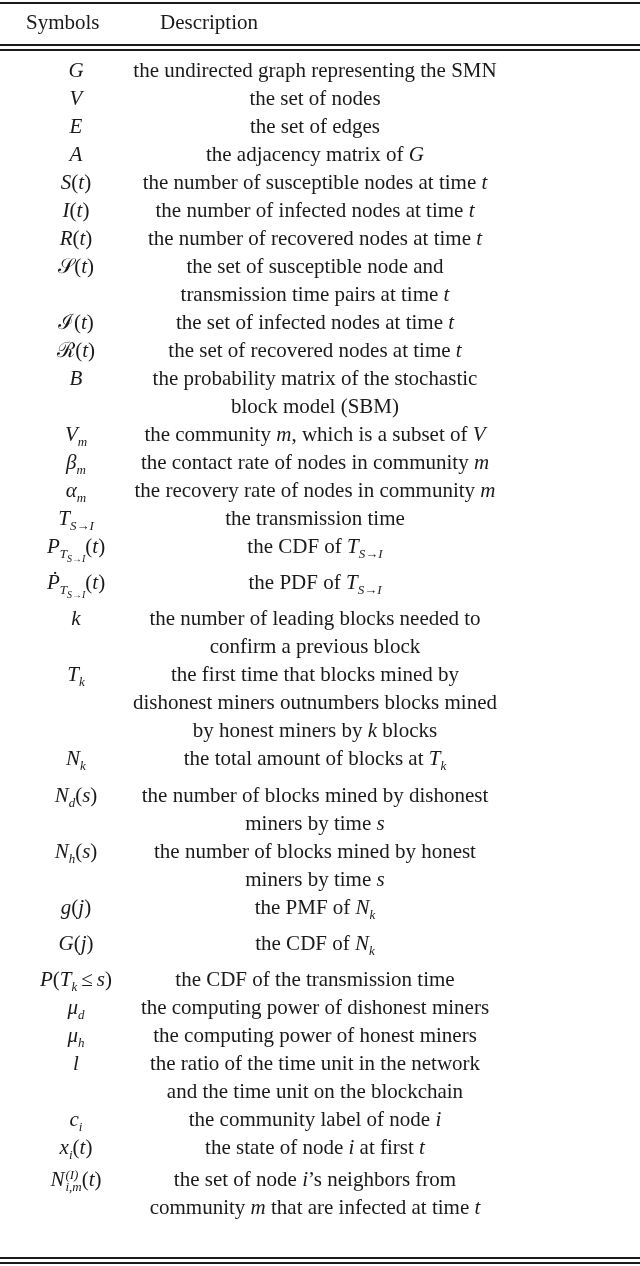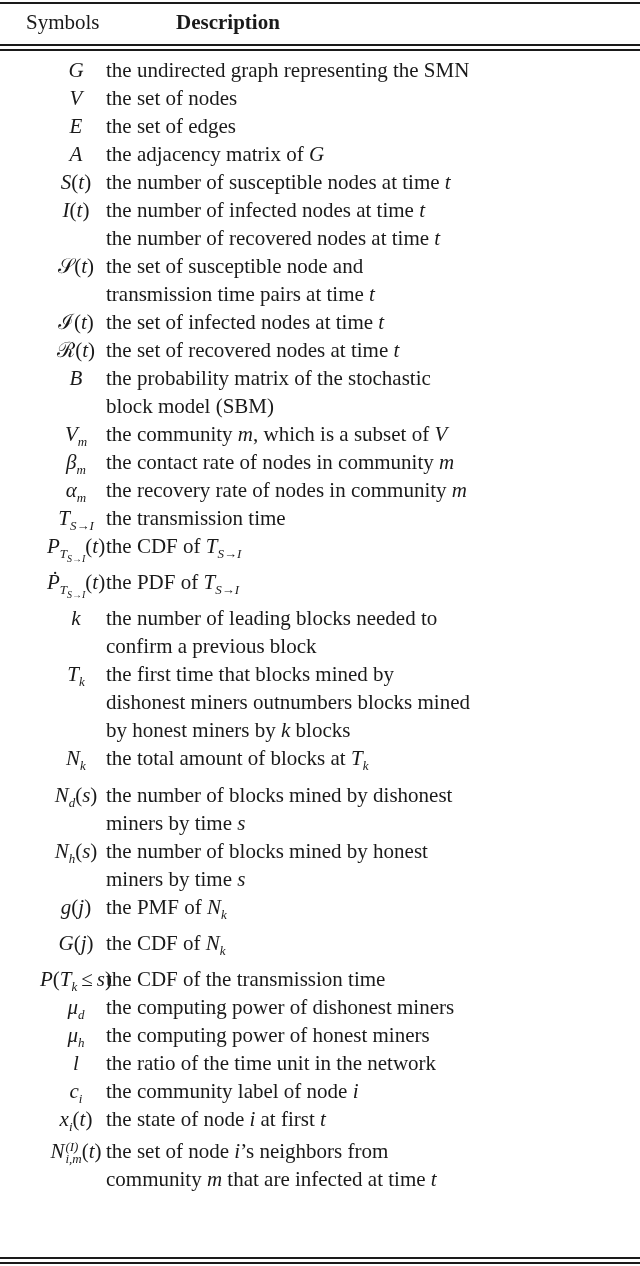--- a/index.html
+++ b/index.html
@@ -8,33 +8,33 @@
       font-family: "Liberation Serif", "DejaVu Serif", serif;
       color: #1a1a1a;
     }
     .rule { position: absolute; left: 0; width: 640px; background: #1a1a1a; }
     .header {
       position: absolute; left: 0; top: 6px; width: 640px; height: 34px;
       font-size: 21px;
       padding-left: 40px;
     }
     .header .sym-h { position: absolute; left: 26px; top: 4px; }
-    .header .desc-h { position: absolute; left: 176px; top: 4px; font-weight: bold; }
+    .header .desc-h { position: absolute; left: 160px; top: 4px; }
 
     .table-body { position: absolute; left: 0; top: 56px; width: 640px; }
     .row { position: relative; width: 640px; }
     .sym {
       position: absolute; left: 0; width: 152px; text-align: center;
       font-style: italic; font-size: 21px; line-height: 28px; top: 0;
       white-space: nowrap;
     }
     .sym sub, .sym sup { font-size: 13px; font-style: italic; }
     .sym .up { font-style: normal; }
     .desc {
-      margin-left: 106px; width: 470px; font-size: 21px; line-height: 28px;
+      margin-left: 80px; width: 470px; font-size: 21px; line-height: 28px; text-align: center;
     }
     .desc i { font-style: italic; }
   </style>
 </head>
 <body>
 
 <div class="rule" style="top:2px;height:2px;"></div>
 
 <div class="header">
   <span class="sym-h">Symbols</span>
@@ -70,20 +70,21 @@
     <div class="sym"><span>S</span><span class="up">(</span><span>t</span><span class="up">)</span></div>
     <div class="desc"><span>the number of susceptible nodes at time </span><i>t</i></div>
   </div>
 
   <div class="row">
     <div class="sym"><span>I</span><span class="up">(</span><span>t</span><span class="up">)</span></div>
     <div class="desc"><span>the number of infected nodes at time </span><i>t</i></div>
   </div>
 
   <div class="row">
+    <div class="sym"><span>R</span><span class="up">(</span><span>t</span><span class="up">)</span></div>
     <div class="desc"><span>the number of recovered nodes at time </span><i>t</i></div>
   </div>
 
   <div class="row">
     <div class="sym"><span class="up">𝒮</span><span class="up">(</span><span>t</span><span class="up">)</span></div>
     <div class="desc"><span>the set of susceptible node and</span><br><span>transmission time pairs at time </span><i>t</i></div>
   </div>
 
   <div class="row">
     <div class="sym"><span class="up">ℐ</span><span class="up">(</span><span>t</span><span class="up">)</span></div>
@@ -176,21 +177,21 @@
     <div class="desc">the computing power of dishonest miners</div>
   </div>
 
   <div class="row">
     <div class="sym"><span>μ</span><sub>h</sub></div>
     <div class="desc">the computing power of honest miners</div>
   </div>
 
   <div class="row">
     <div class="sym"><span>l</span></div>
-    <div class="desc"><span>the ratio of the time unit in the network</span><br></div>
+    <div class="desc"><span>the ratio of the time unit in the network</span><br><span>and the time unit on the blockchain</span></div>
   </div>
 
   <div class="row">
     <div class="sym"><span>c</span><sub>i</sub></div>
     <div class="desc"><span>the community label of node </span><i>i</i></div>
   </div>
 
   <div class="row">
     <div class="sym"><span>x</span><sub>i</sub><span class="up">(</span><span>t</span><span class="up">)</span></div>
     <div class="desc"><span>the state of node </span><i>i</i><span> at first </span><i>t</i></div>

